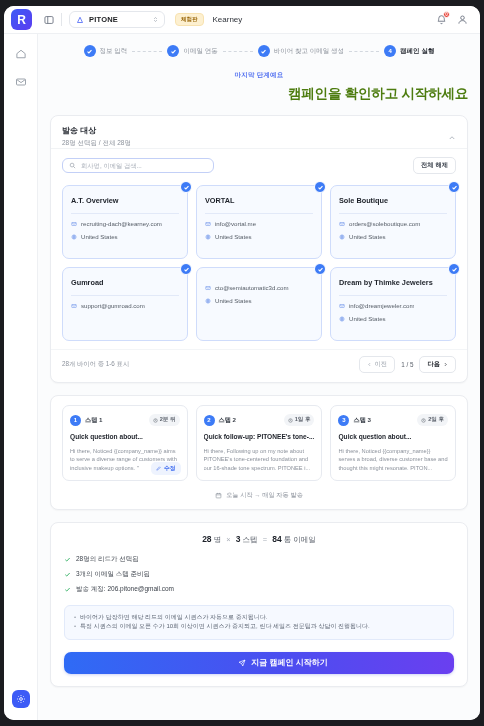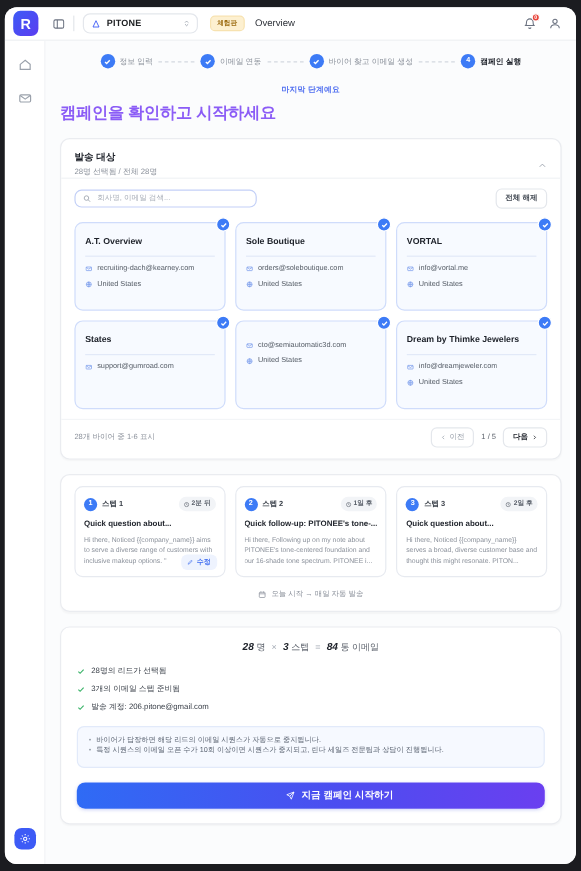--- a/index.html
+++ b/index.html
@@ -129,21 +129,21 @@
     border-top: 1px dashed #d3d8df;
     margin: 0 5px;
   }
 
   
   .eyebrow {
     text-align:center; font-size:6.5px; color:#4f6ef0; font-weight:600;
     margin-top: 12px; letter-spacing:.2px;
   }
   .page-title {
-    text-align:left; font-size:13.5px; font-weight:700; color:#8b5cf6;
+    text-align:right; font-size:13.5px; font-weight:700; color:#4d7c0f;
     margin-top: 5px; letter-spacing:-.2px;
   }
 
   
   .card {
     background:#fff; border:1px solid #eaecf0; border-radius:8px;
     margin-top: 12px;
     box-shadow: 0 1px 1.5px rgba(16,24,40,.03);
   }
   .card-head {
@@ -290,21 +290,21 @@
   
   .summary-card {
     background:#fff; border:1px solid #eaecf0; border-radius:8px;
     margin-top:12px; padding: 11px 13px 12px 13px;
     box-shadow: 0 1px 1.5px rgba(16,24,40,.03);
   }
   .math {
     text-align:center; font-size:7.5px; color:#5b616b;
     margin-bottom: 10px;
   }
-  .math b { color:#1d2129; font-weight:700; font-size:8.5px;font-style:italic;}
+  .math b { color:#1d2129; font-weight:700; font-size:8.5px;}
   .math .op { color:#a8aeb8; margin:0 3px;}
   .check-line {
     display:flex; align-items:center; gap:5px;
     font-size:6.5px; color:#3b414a;
     margin-top: 6px;
   }
   .check-line .ck { color:#39b368; display:flex; flex:0 0 auto;}
   .note-box {
     margin-top: 11px;
     background:#f6f9ff; border:1px solid #e2eafa;
@@ -354,21 +354,21 @@
         </span>
         <span class="ws-name">PITONE</span>
         <span class="ws-caret">
           <svg width="7" height="7" viewBox="0 0 16 16" fill="none" stroke="currentColor" stroke-width="1.6">
             <path d="M5 6.5 L8 3.5 L11 6.5"></path>
               <path d="M5 9.5 L8 12.5 L11 9.5"></path>
           </svg>
         </span>
       </div>
       <span class="trial-badge">체험판</span>
-      <span class="overview-label">Overview</span>
+      <span class="overview-label">Kearney</span>
       <div class="topbar-right">
         <span class="bell-wrap">
           <svg width="11" height="11" viewBox="0 0 16 16" fill="none" stroke="currentColor" stroke-width="1.3">
             <path d="M4 6.5a4 4 0 1 1 8 0c0 3 1 4 1 4H3s1-1 1-4z"></path>
               <path d="M6.5 13a1.6 1.6 0 0 0 3 0"></path>
           </svg>
           <span class="bell-badge">0</span>
         </span>
         <span class="avatar-btn">
           <svg width="11" height="11" viewBox="0 0 16 16" fill="none" stroke="currentColor" stroke-width="1.3">
@@ -496,75 +496,75 @@
                   <span class="tx">United States</span>
                 </div>
               </div>
 
               <div class="contact-card">
                 <span class="contact-check">
                   <svg width="7" height="7" viewBox="0 0 16 16" fill="none" stroke="#fff" stroke-width="2.6">
                       <path d="M3.5 8.3 6.6 11.3 12.5 5"></path>
                     </svg>
                 </span>
-                <div class="contact-name">Sole Boutique</div>
+                <div class="contact-name">VORTAL</div>
                 <div class="contact-line">
                   <span class="ic">
                       <svg width="6" height="6" viewBox="0 0 16 16" fill="none" stroke="currentColor" stroke-width="1.5">
                         <rect x="2" y="4" width="12" height="8" rx="1.3"></rect>
                         <path d="M2.4 4.8 8 8.8l5.6-4"></path>
                       </svg>
                     </span>
-                  <span class="tx">orders@soleboutique.com</span>
+                  <span class="tx">info@vortal.me</span>
                 </div>
                 <div class="contact-line">
                   <span class="ic">
                       <svg width="6" height="6" viewBox="0 0 16 16" fill="none" stroke="currentColor" stroke-width="1.5">
                         <circle cx="8" cy="8" r="5.5"></circle>
                         <path d="M2.5 8h11M8 2.5c1.8 2 1.8 9 0 11M8 2.5c-1.8 2-1.8 9 0 11"></path>
                       </svg>
                     </span>
                   <span class="tx">United States</span>
                 </div>
               </div>
 
               <div class="contact-card">
                 <span class="contact-check">
                   <svg width="7" height="7" viewBox="0 0 16 16" fill="none" stroke="#fff" stroke-width="2.6">
                       <path d="M3.5 8.3 6.6 11.3 12.5 5"></path>
                     </svg>
                 </span>
-                <div class="contact-name">VORTAL</div>
+                <div class="contact-name">Sole Boutique</div>
                 <div class="contact-line">
                   <span class="ic">
                       <svg width="6" height="6" viewBox="0 0 16 16" fill="none" stroke="currentColor" stroke-width="1.5">
                         <rect x="2" y="4" width="12" height="8" rx="1.3"></rect>
                         <path d="M2.4 4.8 8 8.8l5.6-4"></path>
                       </svg>
                     </span>
-                  <span class="tx">info@vortal.me</span>
+                  <span class="tx">orders@soleboutique.com</span>
                 </div>
                 <div class="contact-line">
                   <span class="ic">
                       <svg width="6" height="6" viewBox="0 0 16 16" fill="none" stroke="currentColor" stroke-width="1.5">
                         <circle cx="8" cy="8" r="5.5"></circle>
                         <path d="M2.5 8h11M8 2.5c1.8 2 1.8 9 0 11M8 2.5c-1.8 2-1.8 9 0 11"></path>
                       </svg>
                     </span>
                   <span class="tx">United States</span>
                 </div>
               </div>
 
               <div class="contact-card">
                 <span class="contact-check">
                   <svg width="7" height="7" viewBox="0 0 16 16" fill="none" stroke="#fff" stroke-width="2.6">
                       <path d="M3.5 8.3 6.6 11.3 12.5 5"></path>
                     </svg>
                 </span>
-                <div class="contact-name">States</div>
+                <div class="contact-name">Gumroad</div>
                 <div class="contact-line">
                   <span class="ic">
                       <svg width="6" height="6" viewBox="0 0 16 16" fill="none" stroke="currentColor" stroke-width="1.5">
                         <rect x="2" y="4" width="12" height="8" rx="1.3"></rect>
                         <path d="M2.4 4.8 8 8.8l5.6-4"></path>
                       </svg>
                     </span>
                   <span class="tx">support@gumroad.com</span>
                 </div>
               </div>

